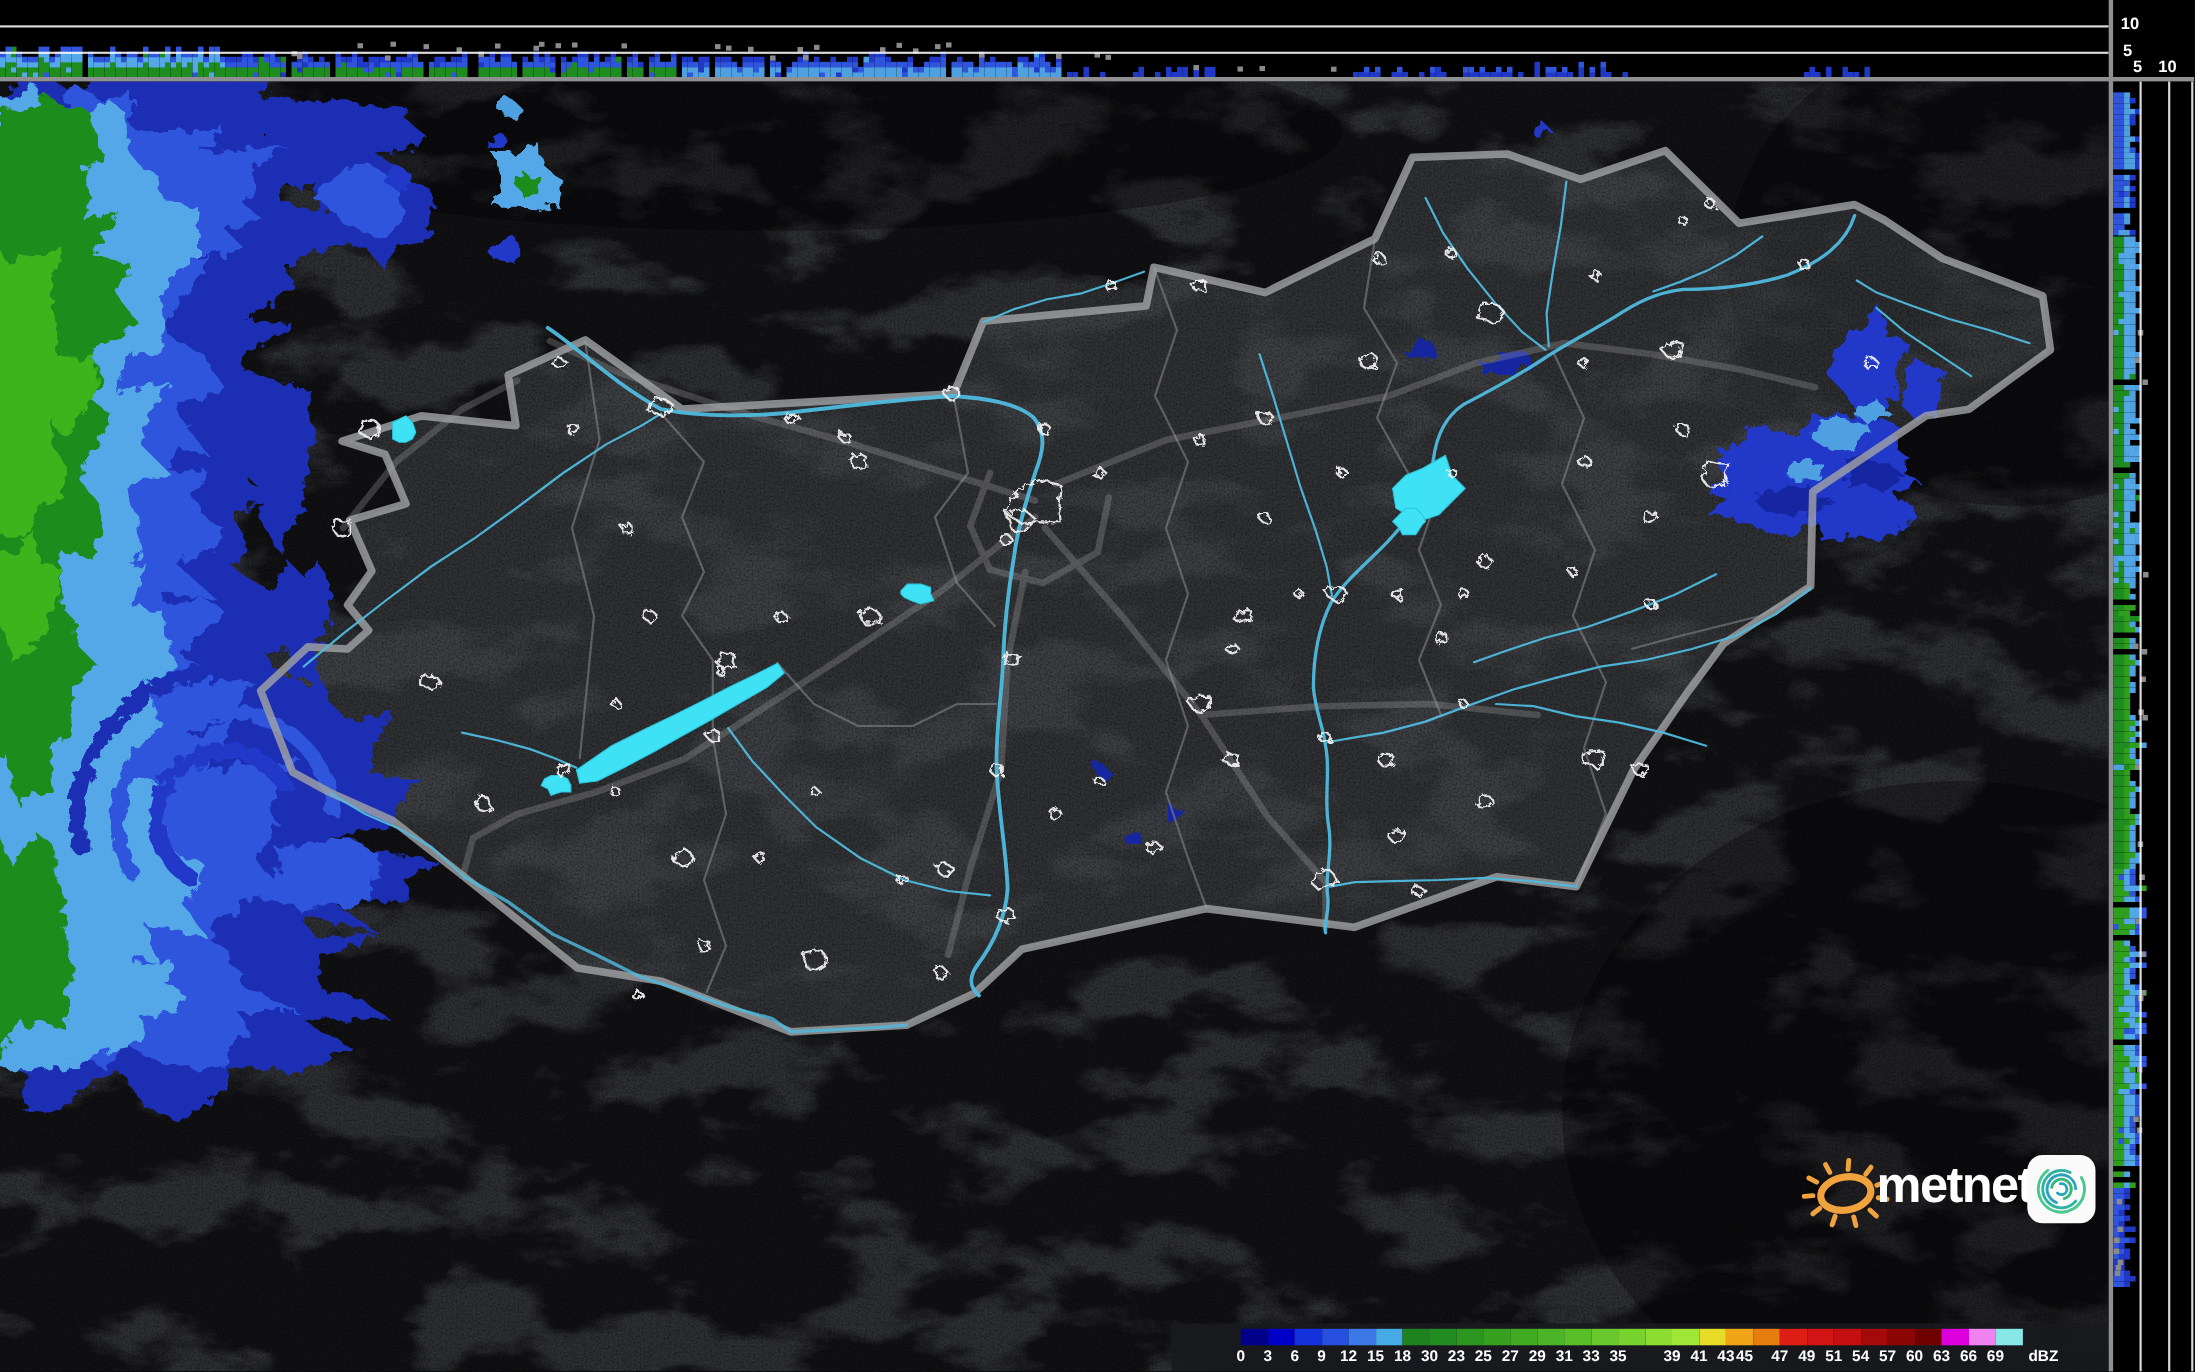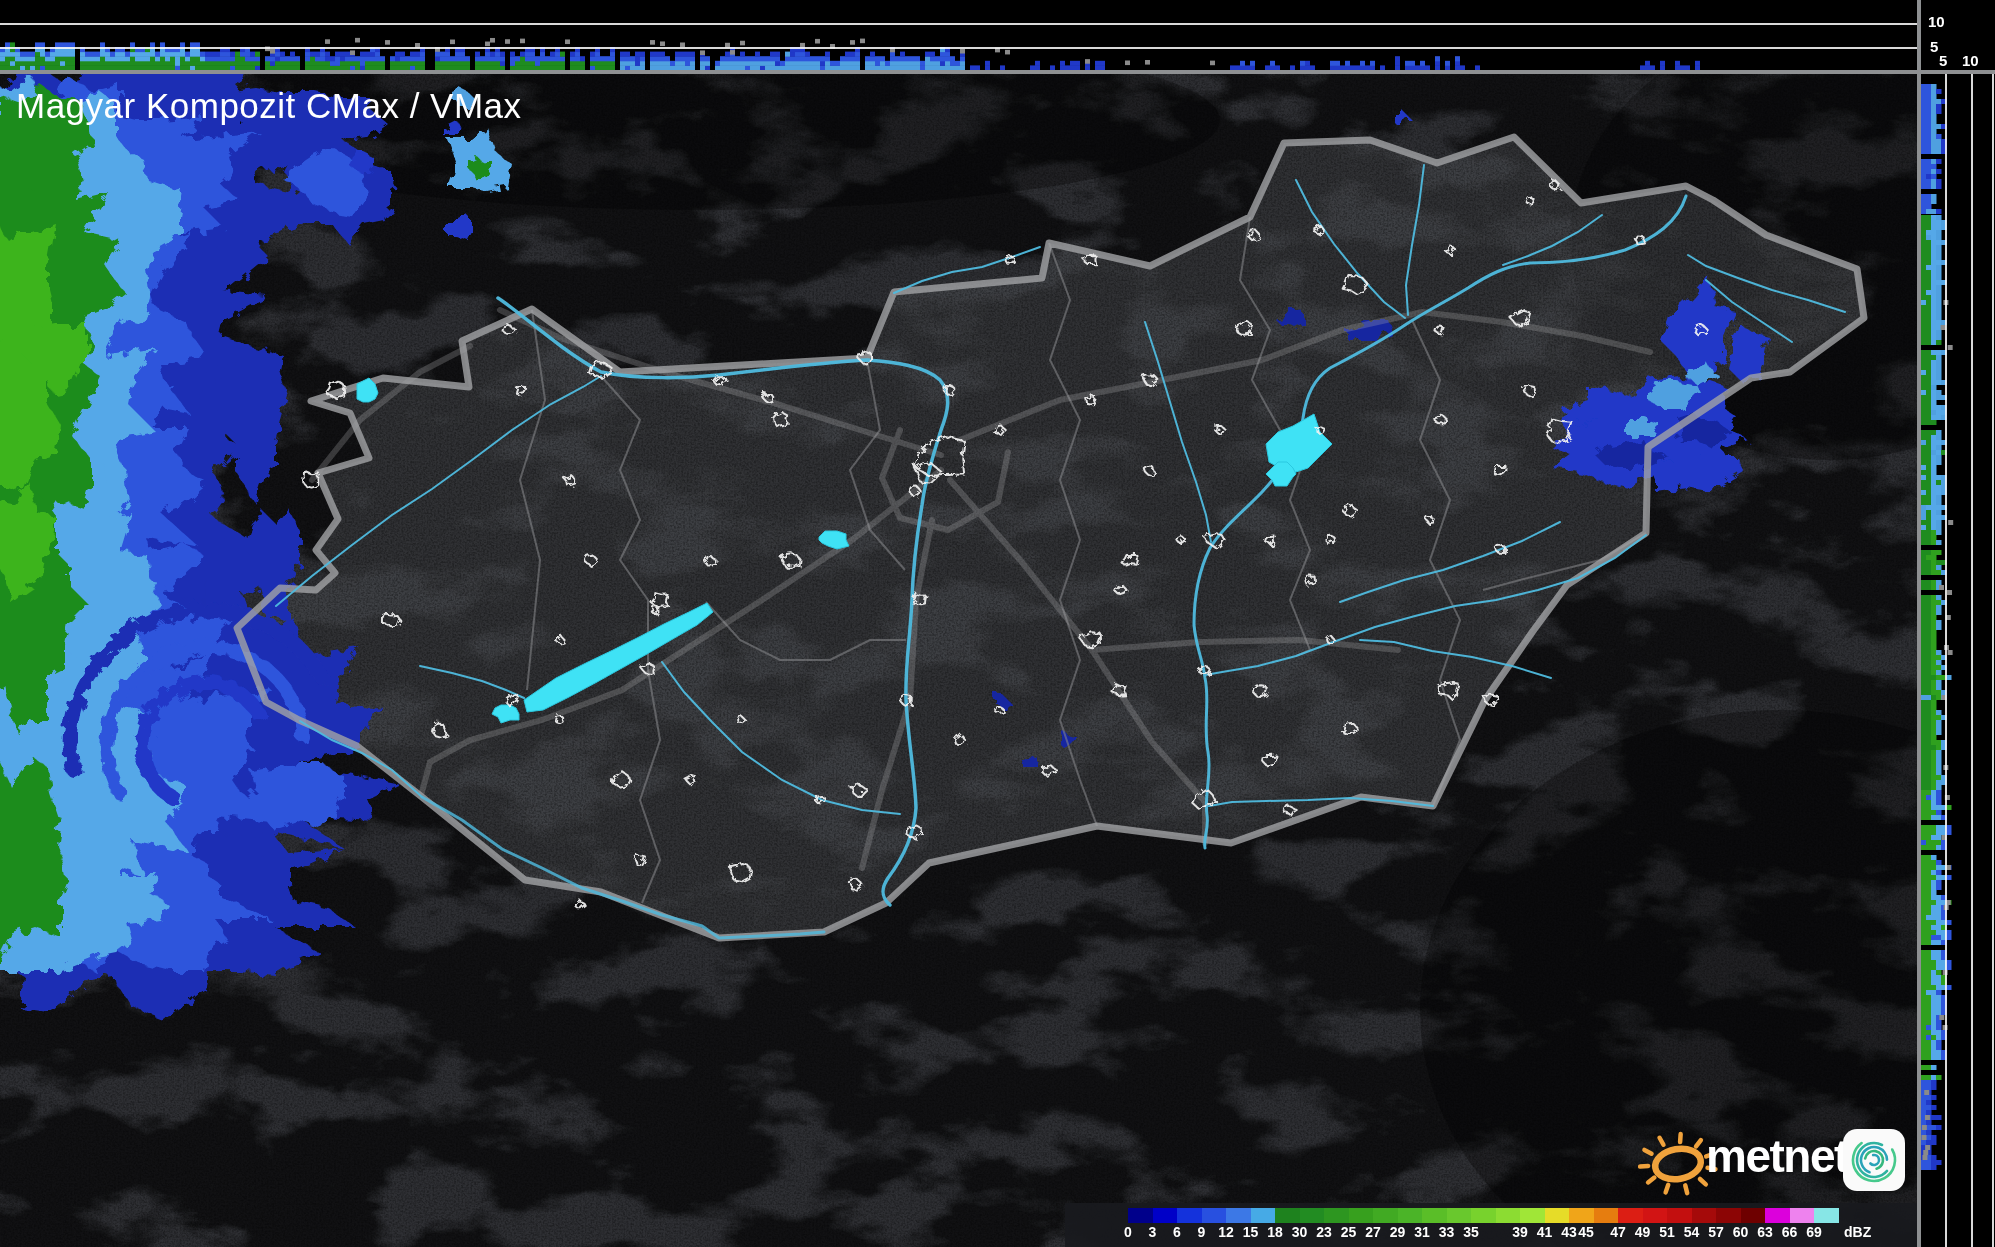--- a/index.html
+++ b/index.html
@@ -14,21 +14,21 @@
   .corner-label{position:absolute;color:#fff;font-size:15px;font-weight:bold;z-index:7;line-height:1;}
   #title-block{position:absolute;left:16px;top:86px;z-index:5;color:#fff;}
   #page-title{font-size:35px;font-weight:400;letter-spacing:.5px;margin:0;}
   #timestamp{font-size:23px;margin-top:14px;}
   #legend{position:absolute;left:1065px;top:1203px;width:852px;height:44px;
           background:rgba(25,26,30,.93);z-index:5;}
   .swatch{position:absolute;top:5px;height:15px;}
   .tick-label{position:absolute;top:21px;transform:translateX(-50%);color:#fff;
               font-size:14px;font-weight:bold;}
   #dbz-unit{position:absolute;top:21px;color:#fff;font-size:14px;font-weight:bold;}
-  #logo{position:absolute;left:1630px;top:1115px;width:300px;height:88px;z-index:5;}
+  #logo{position:absolute;left:1630px;top:1036px;width:300px;height:88px;z-index:5;}
   #logo-text{position:absolute;left:76px;top:14px;color:#fff;font-size:46px;font-weight:700;
              letter-spacing:-1.5px;}
   #sun-svg{left:8px;top:12px;}
   #app-icon-svg{left:212px;top:13px;}
 </style>
 </head>
 <body>
 
 <div id="root">
 
@@ -2042,21 +2042,20 @@
 
   <div id="hdivider"></div>
   <div id="vdivider"></div>
 
   <span class="corner-label" style="left:1928px;top:14px;">10</span>
   <span class="corner-label" style="left:1930px;top:39px;">5</span>
   <span class="corner-label" style="left:1939px;top:53px;">5</span>
   <span class="corner-label" style="left:1962px;top:53px;">10</span>
 
   <div id="title-block">
-    <div id="page-title">Magyar Kompozit CMax / VMax</div>
   </div>
 
   <div id="legend">
     <span id="dbz-unit" style="left:779px;text-align:right;">dBZ</span>
   <div class="swatch" style="left: 63px; width: 24.5px; background: rgb(0, 0, 139);"></div>
       <div class="swatch" style="left: 87.5px; width: 24.5px; background: rgb(0, 0, 200);"></div>
       <div class="swatch" style="left: 112px; width: 24.5px; background: rgb(20, 50, 220);"></div>
       <div class="swatch" style="left: 136.5px; width: 24.5px; background: rgb(40, 80, 224);"></div>
       <div class="swatch" style="left: 161px; width: 24.5px; background: rgb(60, 120, 230);"></div>
       <div class="swatch" style="left: 185.5px; width: 24.5px; background: rgb(70, 170, 230);"></div>

